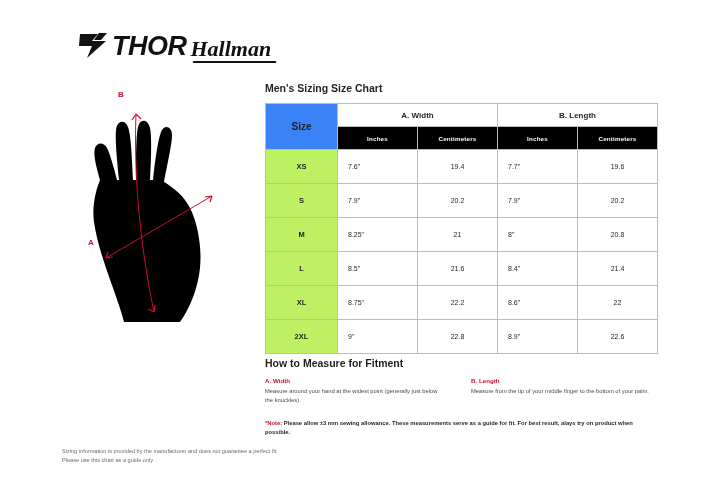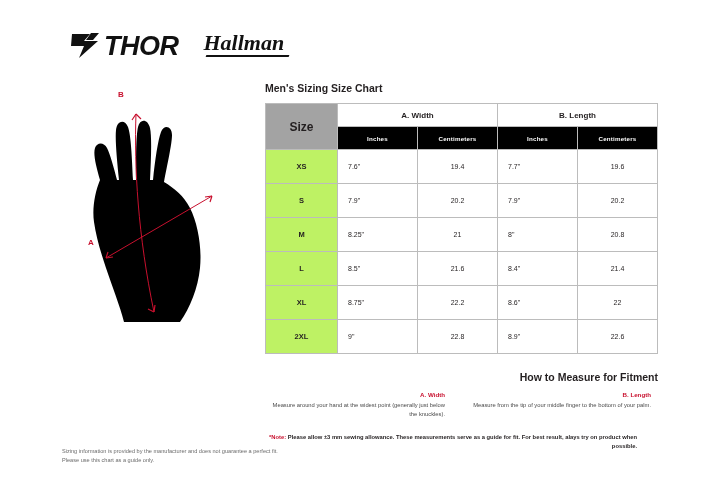--- a/index.html
+++ b/index.html
@@ -17,25 +17,25 @@
   .page {
     position: relative;
     width: 720px;
     height: 492px;
     background: #ffffff;
   }
 
   
   .brand-row {
     position: absolute;
-    left: 70px;
+    left: 78px;
     top: 32px;
     display: flex;
-    align-items: flex-start;
-    gap: 25px;
+    align-items: flex-end;
+    gap: 4px;
   }
   .thor-lock {
     display: flex;
     align-items: center;
     gap: 4px;
   }
   .thor-mark {
     width: 30px;
     height: 28px;
     position: relative;
@@ -123,22 +123,22 @@
     table-layout: fixed;
   }
   table.size-chart th,
   table.size-chart td {
     border: 1px solid #bcbcbc;
     text-align: center;
     vertical-align: middle;
   }
   .hdr-size {
     width: 69px;
-    background: #a3a3a3;
-    font-size: 12px;
+    background: #3b82f6;
+    font-size: 10px;
     font-weight: bold;
     color: #231f20;
     height: 40px;
     margin-left: 17px;
   }
   .hdr-group {
     background: #ffffff;
     font-size: 8px;
     font-weight: bold;
     color: #231f20;
@@ -163,22 +163,21 @@
     color: #231f20;
     height: 31px;
   }
   td.val.left-pad {
     text-align: left;
     padding-left: 10px;
   }
 
   
   .howto {
-    margin-top: 17px;
-    text-align: right;
+    margin-top: 3px;
   }
   .howto-title {
     font-size: 10.5px;
     font-weight: bold;
     color: #231f20;
     margin-bottom: 8px;
   }
   .howto-cols {
     display: flex;
     gap: 26px;

